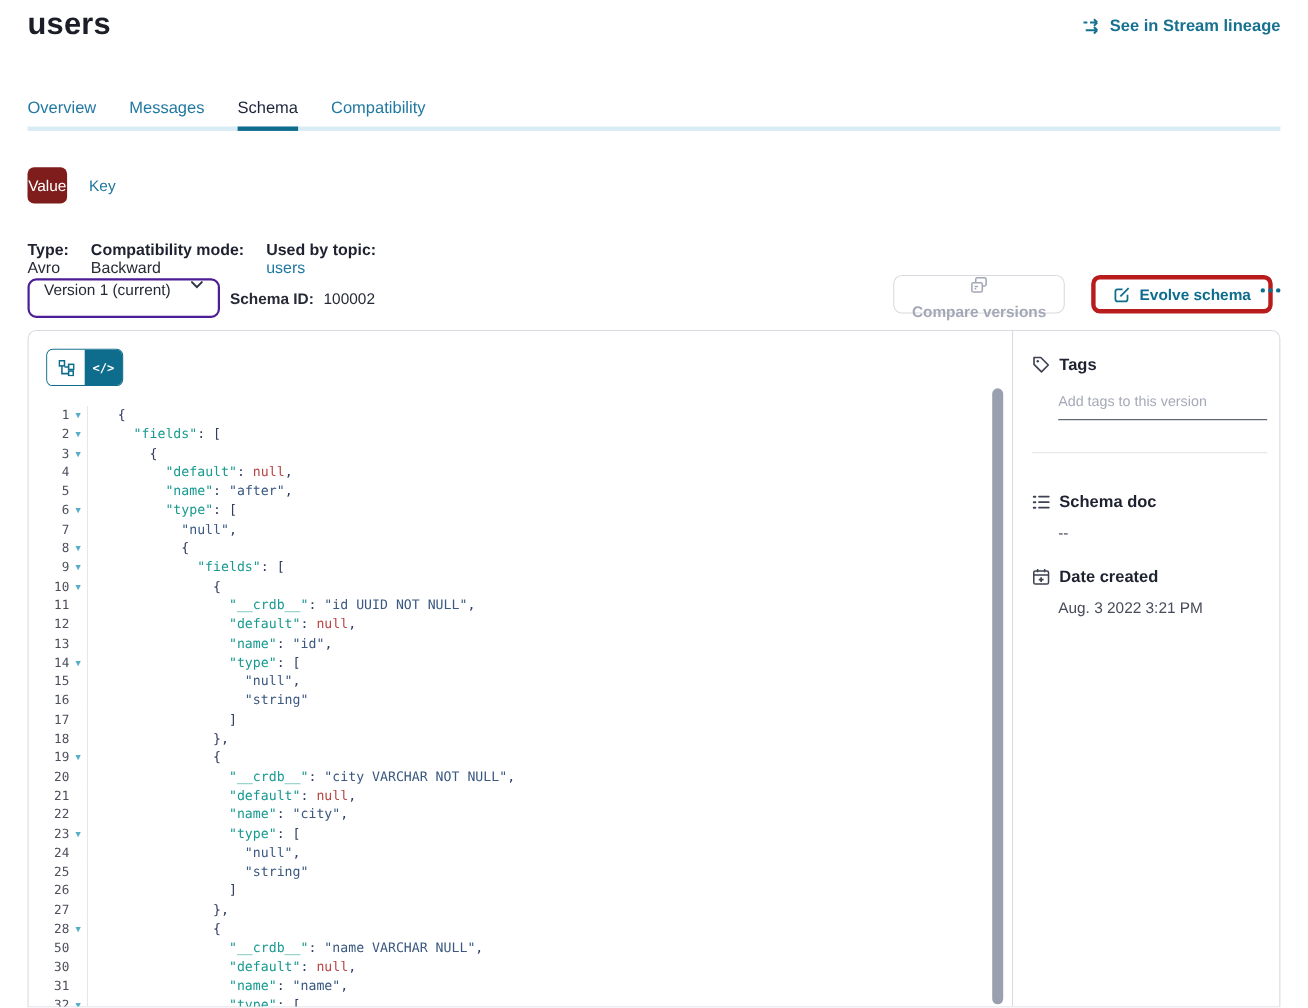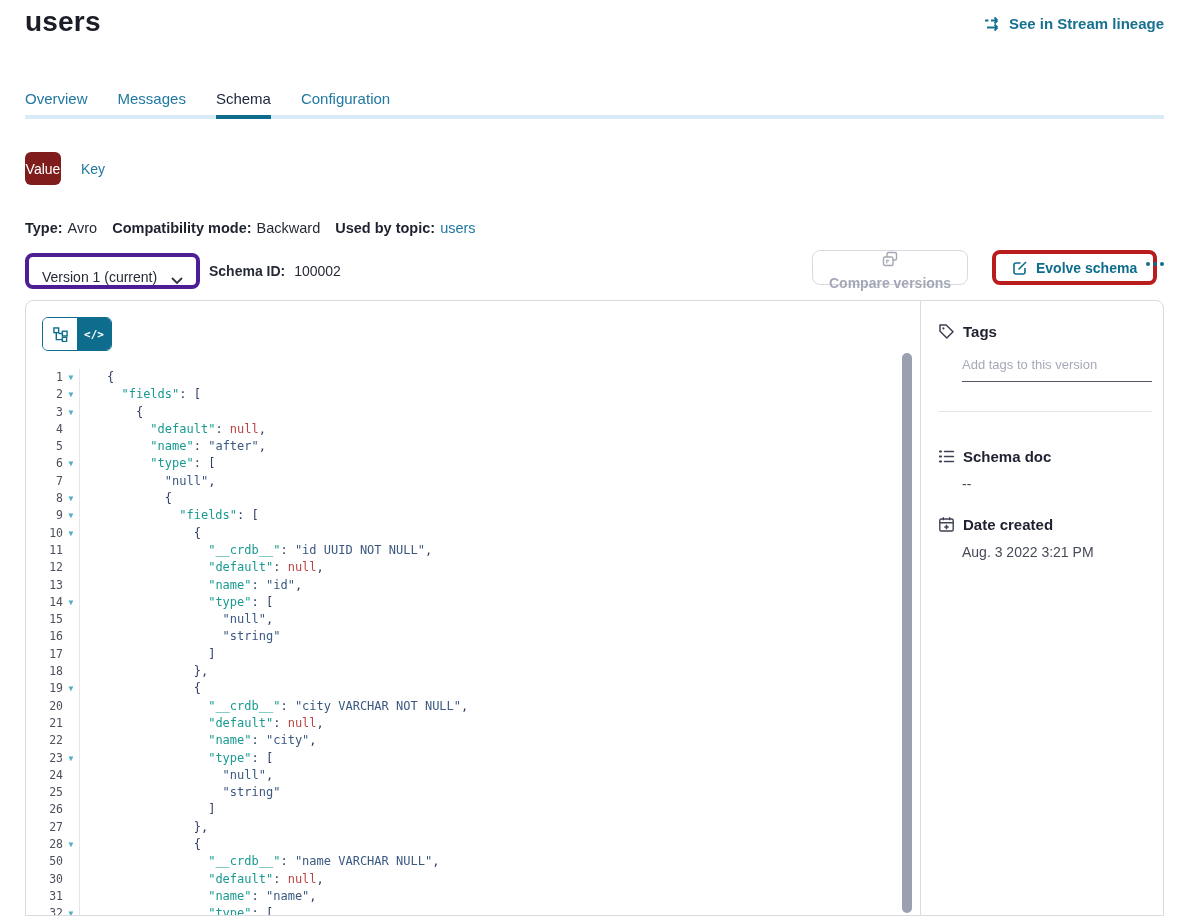--- a/index.html
+++ b/index.html
@@ -20,26 +20,26 @@
 
   
   .vk-row { position:absolute; left:25px; top:152px; display:flex; align-items:center; }
   .value-btn { background:#7f1d1d; color:#ffffff; font-size:14px; border:none; border-radius:6px;
     width:36px; height:33px; cursor:pointer; font-family:inherit; }
   .key-btn { background:none; border:none; color:#2178a2; font-size:14px; margin-left:20px; cursor:pointer; font-family:inherit; }
 
   
   .meta-row { position:absolute; left:25px; top:220px; font-size:14.5px; color:#262a36; display:flex; }
   .meta-row b { font-weight:700; color:#1e2230; margin-right:5px; }
-  .meta-group { margin-right:15px; display:flex; }
+  .meta-group { margin-right:15px; display:flex;flex-direction:column; }
   .topic-link { color:#2178a2; cursor:pointer; }
 
   
-  .version-select { position:absolute; left:25px; top:253px; width:175px; height:36px; border:4px solid #4c1d95;
-    border-radius:8px; display:flex; align-items:flex-end; padding:0 13px; font-size:14px; color:#262a36; cursor:pointer; background:#fff; }
+  .version-select { position:absolute; left:25px; top:253px; width:175px; height:36px; border:2px solid #4c1d95;
+    border-radius:8px; display:flex; align-items:flex-start; padding:0 13px; font-size:14px; color:#262a36; cursor:pointer; background:#fff; }
   .version-select .vs-label { flex:1; }
   .schema-id { position:absolute; left:209px; top:263px; font-size:14px; }
   .schema-id b { font-weight:700; margin-right:5px; }
   .btn { height:35px; border-radius:8px; font-size:14px; font-weight:700; display:flex; align-items:center; gap:8px;
     padding:0 16px; cursor:pointer; font-family:inherit; background:#fff; }
   .compare-btn { position:absolute; left:812px; top:250px; border:1px solid #d9dadf; color:#a4a8b6; cursor:default;flex-direction:column; }
   .evolve-btn { position:absolute; left:992px; top:250px; border:4px solid #b91c1c; color:#0e6c8d; }
   .more-btn { position:absolute; left:1146px; top:262px; display:flex; gap:3px; background:none; border:none; cursor:pointer; }
   .more-btn i { width:4px; height:4px; border-radius:50%; background:#0e6c8d; display:block; }
 
@@ -93,21 +93,21 @@
       <path d="M3 11.5h10.5 M13.5 11.5l-3-3 M13.5 11.5l-3 3"></path>
     </svg>
   </span>
   <span>See in Stream lineage</span>
 </div>
 
 <div class="tabs">
   <div class="tab">Overview</div>
   <div class="tab">Messages</div>
   <div class="tab active">Schema</div>
-  <div class="tab">Configuration</div>
+  <div class="tab">Compatibility</div>
 </div>
 <div class="tabs-track"></div>
 
 <div class="vk-row">
   <button class="value-btn">Value</button>
   <button class="key-btn">Key</button>
 </div>
 
 <div class="meta-row">
   <span class="meta-group">

